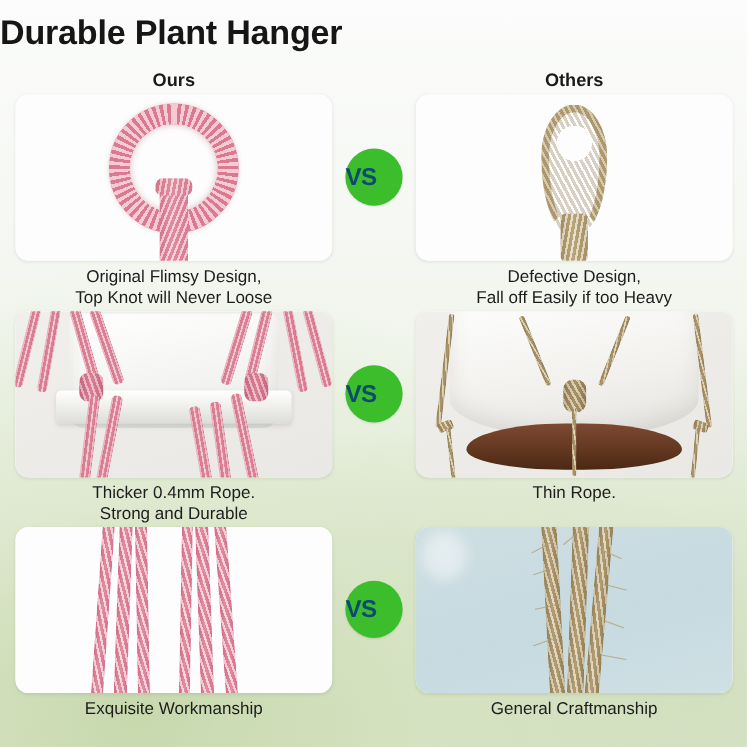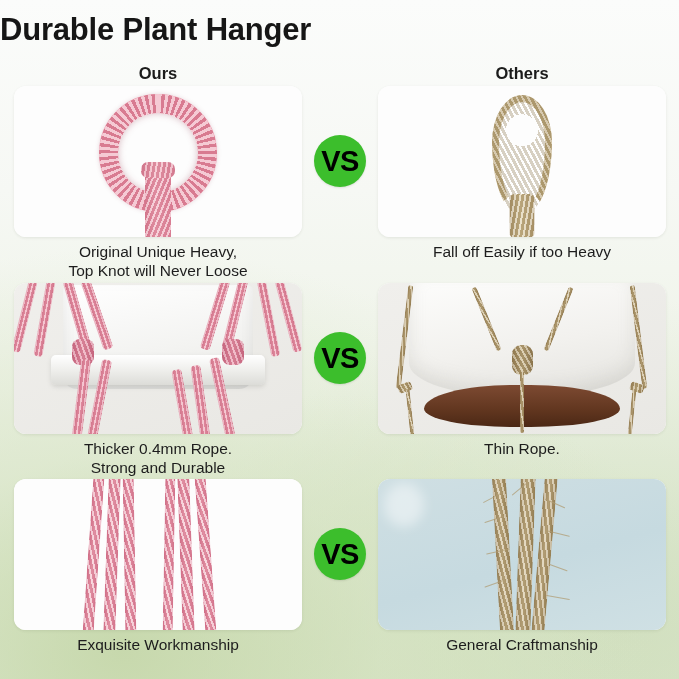--- a/index.html
+++ b/index.html
@@ -87,25 +87,24 @@
 
   
   .vs-badge {
     position: absolute;
     left: 314px;
     top: 49px;
     width: 52px;
     height: 52px;
     border-radius: 50%;
     background: #3cbe2c;
-    color: #000000;
-    font-size: 29px;
+    color: #0c4a6e;
+    font-size: 22px;
     font-weight: bold;
     line-height: 52px;
-    text-align: center;
     letter-spacing: -0.5px;
     box-shadow: 0 1px 2px rgba(0,0,0,0.10);
   }
 
   
   .scene { position: absolute; inset: 0; }
 
   
   .bg-white { background: #fdfdfd; }
   .bg-pot   { background: linear-gradient(160deg, #f0efec 0%, #e9e8e4 100%); }
@@ -357,24 +356,25 @@
     <div class="panel right">
       <div class="scene bg-white">
         <div class="jute-loop"></div>
         <div class="jute-coil"></div>
       </div>
     </div>
 
     <div class="vs-badge">VS</div>
 
     <div class="caption left">
-      <span class="ln">Original Unique Heavy,</span>
+      <span class="ln">Original Flimsy Design,</span>
       <span class="ln">Top Knot will Never Loose</span>
     </div>
     <div class="caption right">
+      <span class="ln">Defective Design,</span>
       <span class="ln">Fall off Easily if too Heavy</span>
     </div>
   </div>
 
   <div class="row row-2">
 
     <div class="panel left">
       <div class="scene bg-pot">
         <div class="pot-white"></div>
         <div class="pot-lip"></div>

